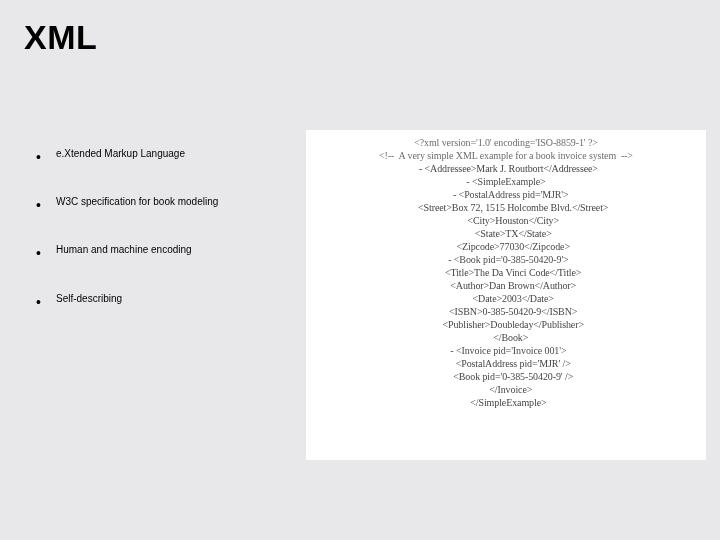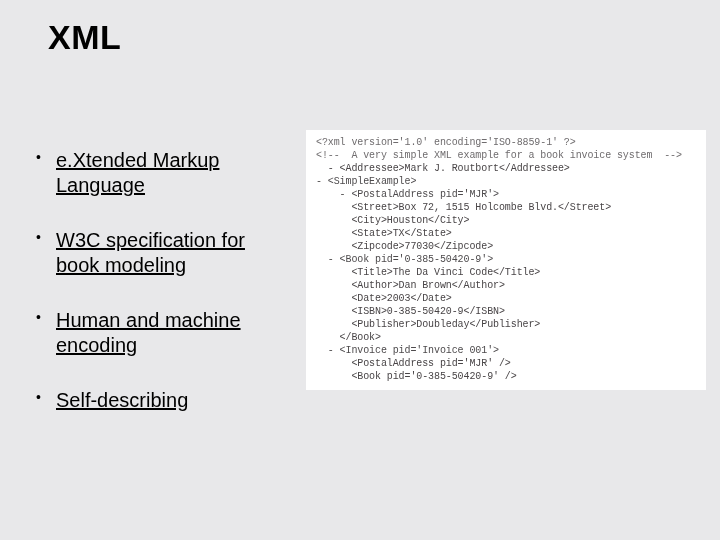--- a/index.html
+++ b/index.html
@@ -12,57 +12,56 @@
     position: relative;
     overflow: hidden;
   }
   .title {
     position: absolute;
     top: 18px;
     left: 24px;
     font-size: 34px;
     font-weight: 700;
     letter-spacing: 0.5px;
-    margin-left: 24px;
   }
   .bullets {
     position: absolute;
     top: 148px;
     left: 36px;
     width: 250px;
   }
   .bullet-row {
     display: flex;
     margin-bottom: 30px;
   }
   .bullet-dot {
     width: 20px;
     flex-shrink: 0;
     font-size: 14px;
     line-height: 1.3;
   }
   .bullet-text {
-    font-size: 20px;
+    font-size: 10px;
     line-height: 1.25;
     color: #000;
-    text-decoration: underline;
   }
   .code-panel {
     position: absolute;
     top: 130px;
     left: 306px;
     width: 400px;
-    height: 260px;
+    height: 330px;
     background: #ffffff;
     padding: 6px 10px;
-    font-family: Liberation Mono, monospace;
+    font-family: Liberation Serif, serif;
     font-size: 10px;
     line-height: 1.3;
     color: #484446;
     letter-spacing: -0.1px;
+    text-align: center;
   }
   .code-panel div.l { white-space: pre; font-family: inherit; }
   .soft { color: #6f6c6e; }
   .tree { color: #4d4a4c; }
 </style>
 </head>
 <body>
 
 <div class="title">XML</div>
 
@@ -98,13 +97,15 @@
   <div class="l tree">  - &lt;Book pid='0-385-50420-9'&gt;</div>
   <div class="l">      &lt;Title&gt;The Da Vinci Code&lt;/Title&gt;</div>
   <div class="l">      &lt;Author&gt;Dan Brown&lt;/Author&gt;</div>
   <div class="l">      &lt;Date&gt;2003&lt;/Date&gt;</div>
   <div class="l">      &lt;ISBN&gt;0-385-50420-9&lt;/ISBN&gt;</div>
   <div class="l">      &lt;Publisher&gt;Doubleday&lt;/Publisher&gt;</div>
   <div class="l">    &lt;/Book&gt;</div>
   <div class="l tree">  - &lt;Invoice pid='Invoice 001'&gt;</div>
   <div class="l">      &lt;PostalAddress pid='MJR' /&gt;</div>
   <div class="l">      &lt;Book pid='0-385-50420-9' /&gt;</div>
+  <div class="l">    &lt;/Invoice&gt;</div>
+  <div class="l">  &lt;/SimpleExample&gt;</div>
 </div>
 
 </body></html>

